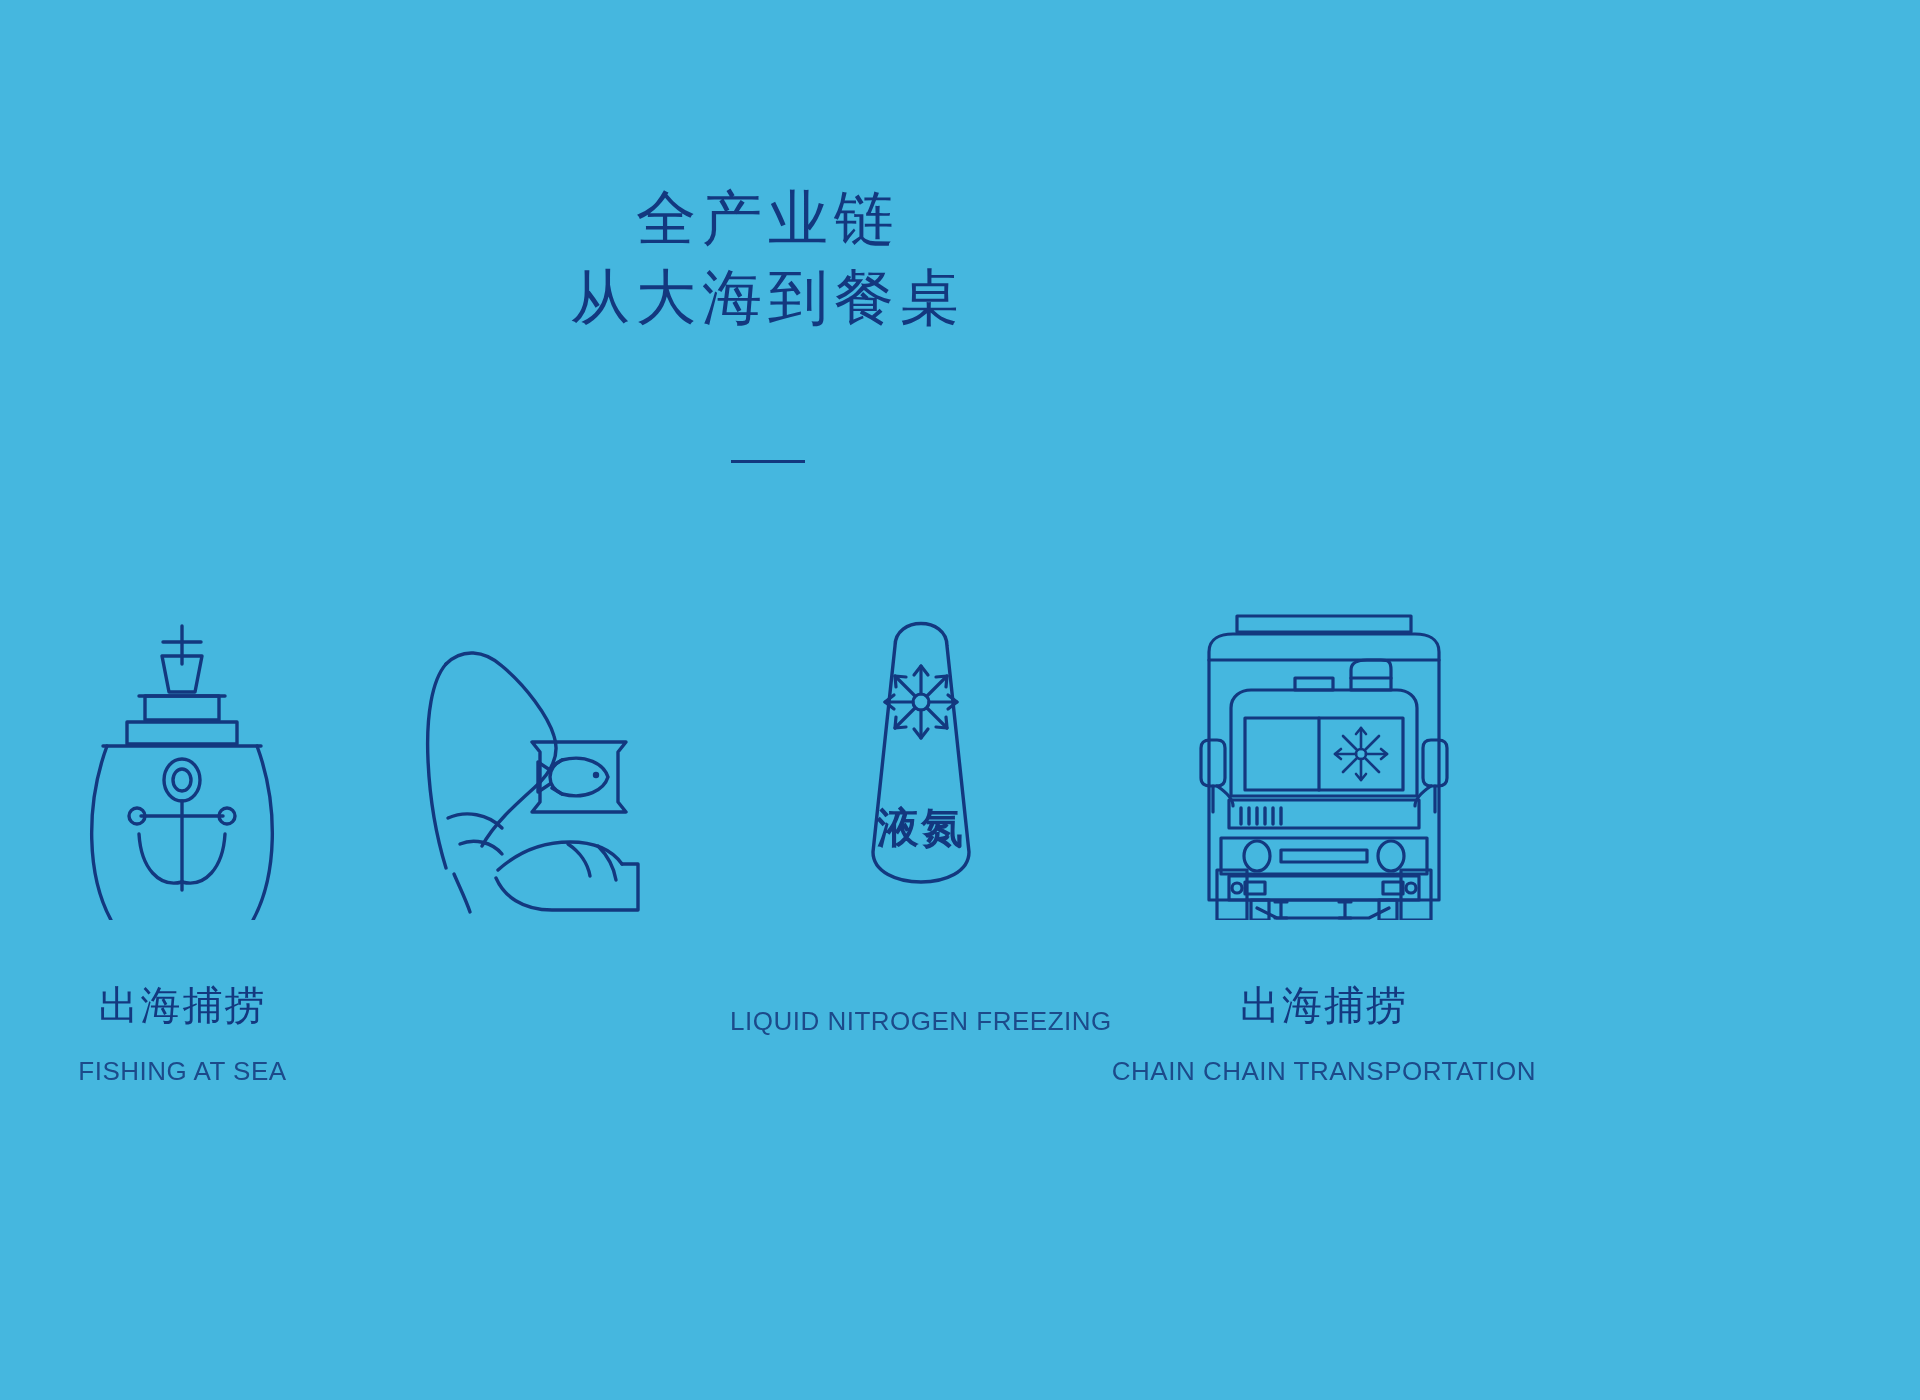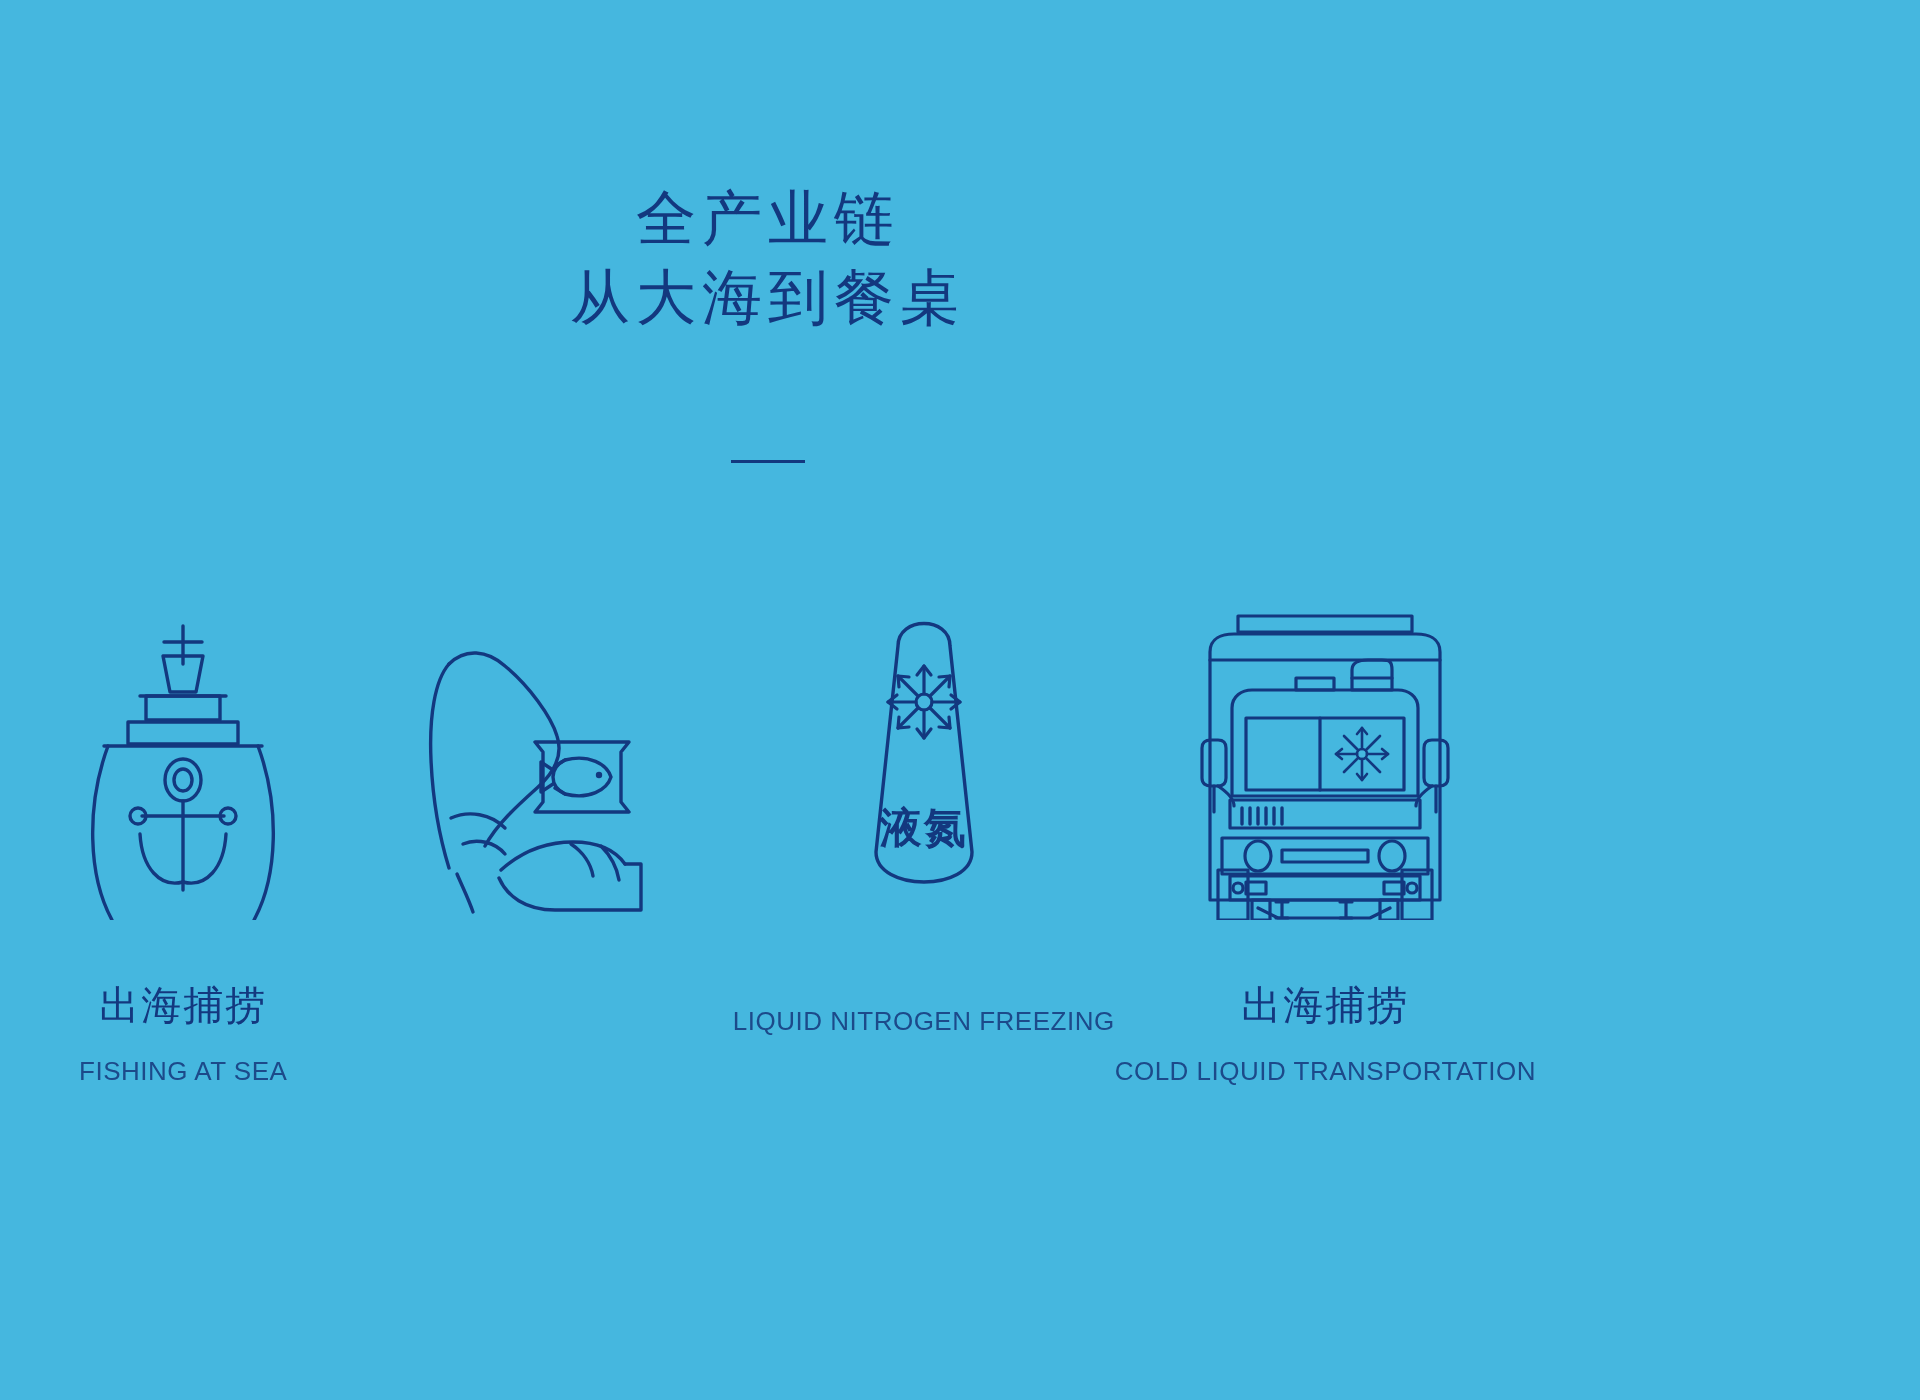--- a/index.html
+++ b/index.html
@@ -264,18 +264,18 @@
           <path d="M52 300 L70 300 L70 320 L52 320 Z"></path>
           <path d="M180 300 L198 300 L198 320 L180 320 Z"></path>
 
           <path d="M76 302 L88 302 M76 318 L88 318 M82 302 L82 318"></path>
           <path d="M140 302 L152 302 M140 318 L152 318 M146 302 L146 318"></path>
           <path d="M58 308 L78 318 L170 318 L190 308"></path>
         </svg>
       </div>
       <div class="caption">
         <div class="cn">出海捕捞</div>
-        <div class="en">COLD LIQUID TRANSPORTATION</div>
+        <div class="en">CHAIN CHAIN TRANSPORTATION</div>
       </div>
     </div>
 
   </div>
 </div>
 
 </body></html>

